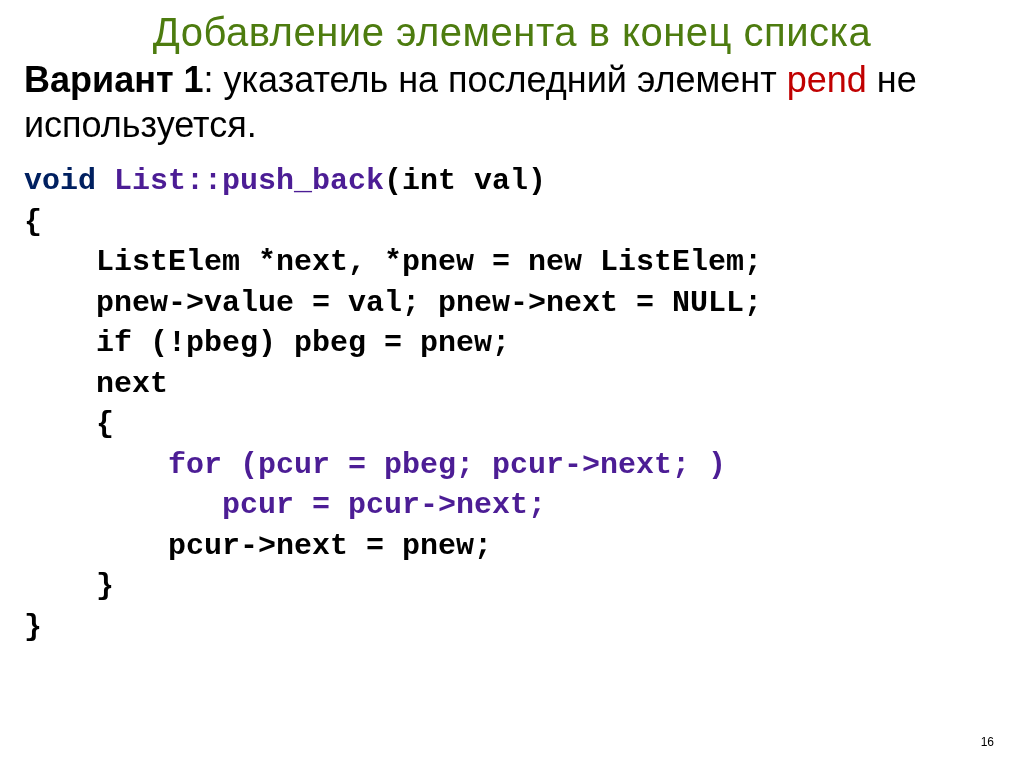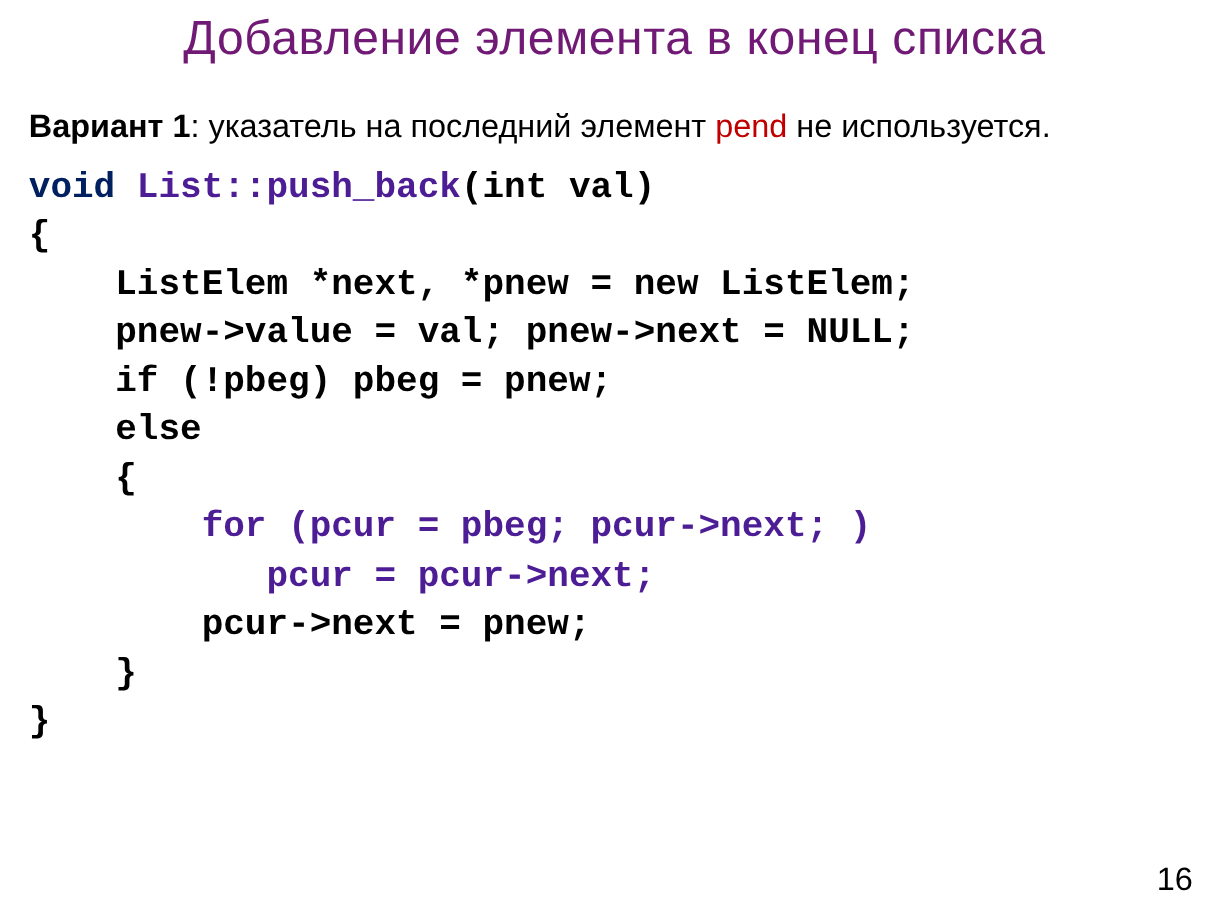--- a/index.html
+++ b/index.html
@@ -8,69 +8,69 @@
     height: 767px;
     background: #ffffff;
     font-family: Arial, Helvetica, sans-serif;
     position: relative;
     overflow: hidden;
   }
   .slide {
     padding: 10px 24px 0 24px;
   }
   .title {
-    color: #701a75;
+    color: #4d7c0f;
     font-size: 40px;
     font-weight: 400;
     text-align: center;
-    margin-bottom: 34px;
+    margin-bottom: 2px;
     letter-spacing: 0.5px;
   }
   .subtitle {
-    font-size: 27px;
+    font-size: 36px;
     color: #000;
     line-height: 1.25;
     margin-bottom: 14px;
   }
   .subtitle .bold { font-weight: 700; }
   .subtitle .red { color: #c00000; }
   .code {
     font-family: "Courier New", Courier, monospace;
     font-size: 30px;
     font-weight: 700;
     line-height: 1.35;
     white-space: pre;
     color: #000;
   }
   .code .blue { color: #002060; text-align: right; }
   .code .red  { color: #4c1d95; }
   .page-num {
     position: absolute;
     bottom: 18px;
     right: 30px;
-    font-size: 27px;
+    font-size: 12px;
     color: #000;
   }
 </style>
 </head>
 <body>
 
 <div class="slide">
   <h1 class="title">Добавление элемента в конец списка</h1>
 
   <p class="subtitle">
     <span class="bold">Вариант 1</span><span>: </span><span>указатель на последний элемент </span><span class="red">pend</span><span> не используется.</span>
   </p>
 
   <div class="code"><span class="blue">void</span><span> </span><span class="red">List::push_back</span><span>(int val)</span>
 <span>{</span>
 <span>    ListElem *next, *pnew = new ListElem;</span>
 <span>    pnew-&gt;value = val; pnew-&gt;next = NULL;</span>
 <span>    if (!pbeg) pbeg = pnew;</span>
-<span>    else</span>
+<span>    next</span>
 <span>    {</span>
 <span class="red">        for (pcur = pbeg; pcur-&gt;next; )</span>
 <span class="red">           pcur = pcur-&gt;next;</span>
 <span>        pcur-&gt;next = pnew;</span>
 <span>    }</span>
 <span>}</span></div>
 </div>
 
 <div class="page-num">16</div>
 

